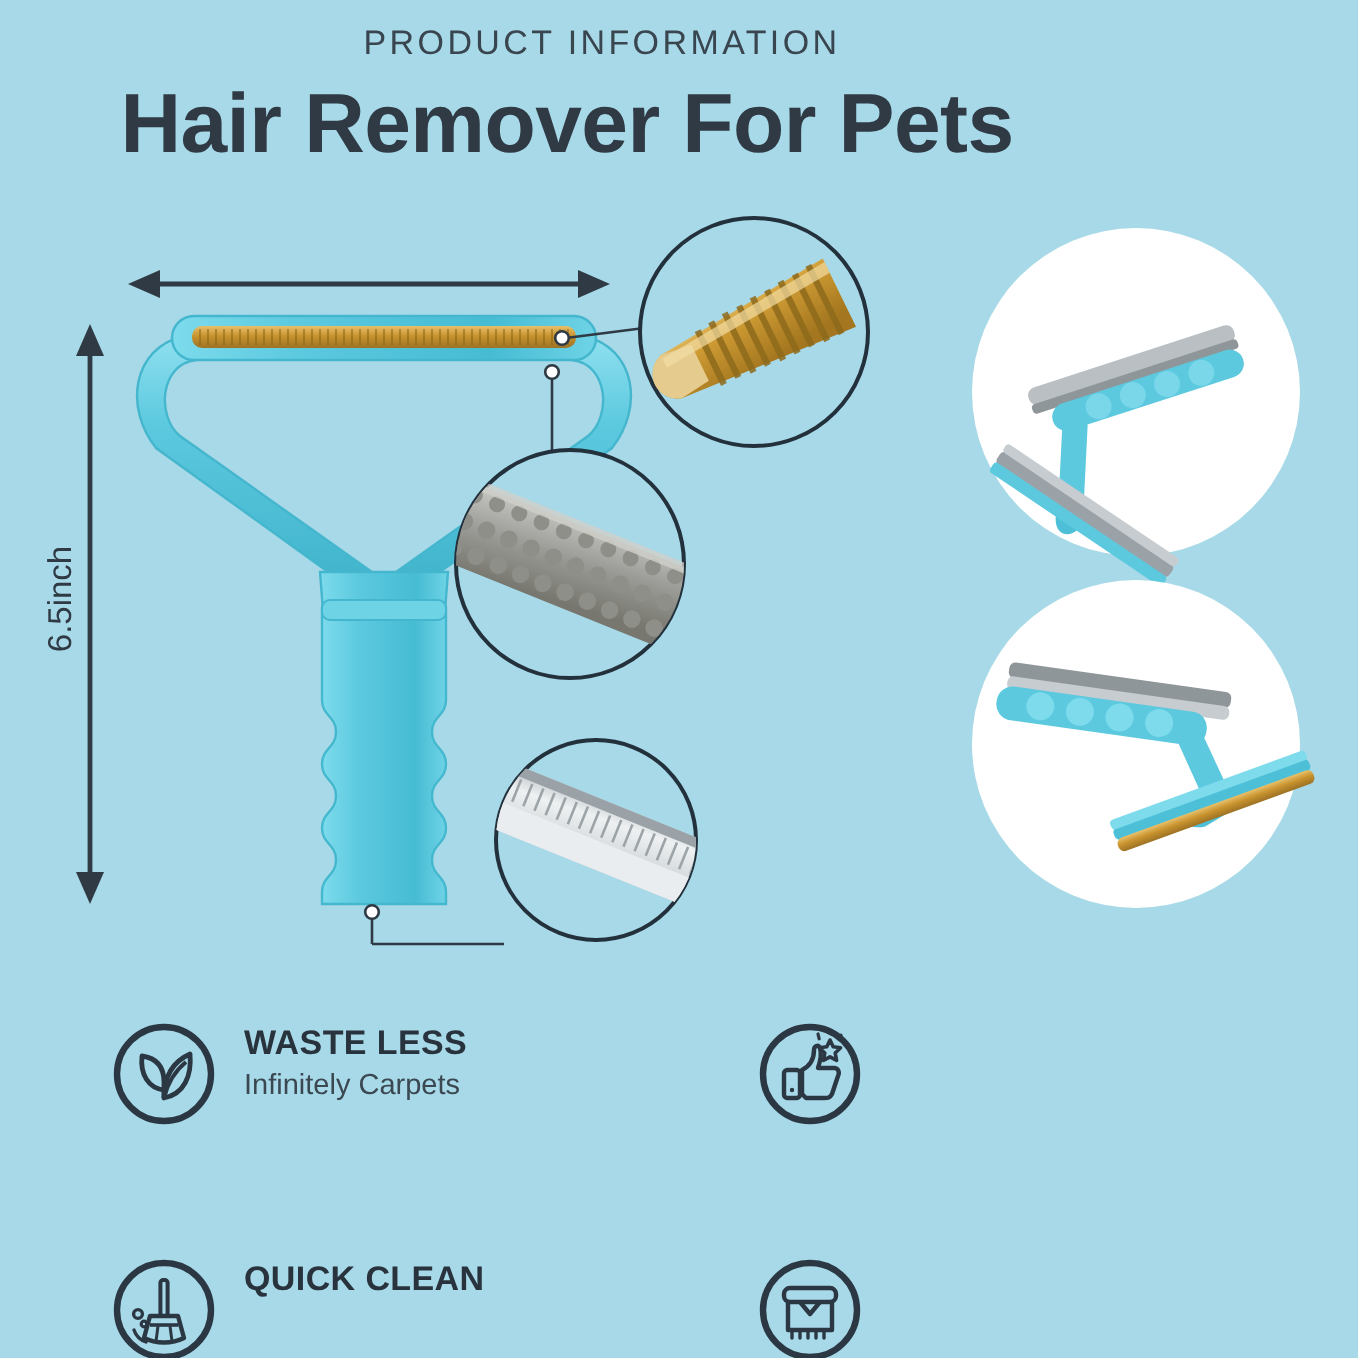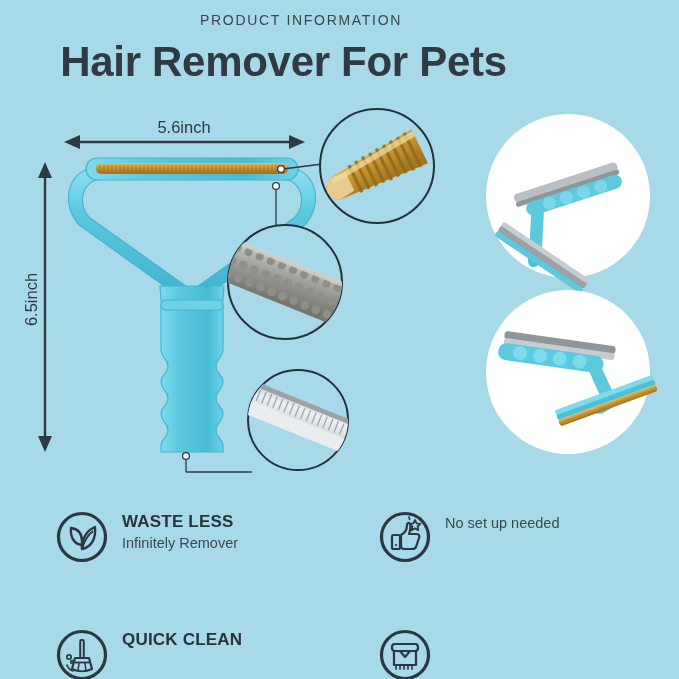--- a/index.html
+++ b/index.html
@@ -10,21 +10,21 @@
     position:relative;
     overflow:hidden;
     color:#2b3844;
   }
   #stage { position:absolute; inset:0; }
 
   
   .eyebrow{
     position:absolute; top:12px; left:0; width:602px;
     text-align:center;
-    font-size:14px; letter-spacing:1.7px;
+    font-size:17px; letter-spacing:1.7px;
     color:#39454f; font-weight:400;
   }
   .title{
     position:absolute; top:38px; left:0; width:567px;
     text-align:center;
     font-size:42px; font-weight:700;
     color:#2f3a44; letter-spacing:-0.3px;
   }
 
   
@@ -348,50 +348,48 @@
         <path d="M600,296 C592,304 598,312 608,308 L618,300 L608,290 Z" fill="#4dc0d8"></path>
         <g transform="translate(608,300) rotate(-28) translate(-608,-300)">
           <rect x="560" y="292" width="104" height="7" rx="3" fill="#4dc0d8"></rect>
           <rect x="560" y="298" width="104" height="7" rx="3" fill="url(#gGold)"></rect>
           <rect x="560" y="288" width="104" height="5" rx="2" fill="#7ddbec"></rect>
         </g>
       </g>
     </g>
   </svg>
 
-  <div class="dim-h-label">5.6inch</div>
   <div class="dim-v-label">6.5inch</div>
 
   <div class="features">
 
     <div class="feature">
       <svg class="ficon" viewBox="0 0 52 52">
         <circle cx="26" cy="26" r="23.5" fill="none" stroke="#2b3844" stroke-width="3.2"></circle>
         <path d="M26,38 C26,28 30,20 39,16 C40,27 36,36 26,38 Z" fill="none" stroke="#2b3844" stroke-width="2.4" stroke-linejoin="round"></path>
         <path d="M26,38 L26,30 C26,22 22,18 15,17 C14,26 18,33 26,34" fill="none" stroke="#2b3844" stroke-width="2.4" stroke-linejoin="round"></path>
         <path d="M26,38 C28,30 32,24 37,20" fill="none" stroke="#2b3844" stroke-width="2"></path>
       </svg>
       <div class="ftext">
         <div class="fhead">WASTE LESS</div>
-        <div class="fsub">Infinitely Remover</div>
+        <div class="fsub">Infinitely Carpets</div>
       </div>
     </div>
 
     <div class="feature">
       <svg class="ficon" viewBox="0 0 52 52">
         <circle cx="26" cy="26" r="23.5" fill="none" stroke="#2b3844" stroke-width="3.2"></circle>
         <path d="M22,36 L22,24 C26,22 28,19 28,14 C28,12 30,11 31,13 C32,16 31,20 30,23 L38,23 C40,23 41,25 40,27 L37,36 C36,38 35,38 33,38 L24,38 Z" fill="none" stroke="#2b3844" stroke-width="2.2" stroke-linejoin="round"></path>
         <rect x="13" y="24" width="8" height="14" rx="1.6" fill="none" stroke="#2b3844" stroke-width="2.2"></rect>
         <circle cx="17" cy="34" r="1.1" fill="#2b3844"></circle>
         <path d="M36,9 L37.6,12.4 L41.3,12.9 L38.6,15.5 L39.3,19.2 L36,17.4 L32.7,19.2 L33.4,15.5 L30.7,12.9 L34.4,12.4 Z" fill="none" stroke="#2b3844" stroke-width="1.8" stroke-linejoin="round"></path>
         <line x1="30" y1="6" x2="30.6" y2="8.4" stroke="#2b3844" stroke-width="1.6" stroke-linecap="round"></line>
         <line x1="41.5" y1="6.6" x2="40.4" y2="8.6" stroke="#2b3844" stroke-width="1.6" stroke-linecap="round"></line>
       </svg>
       <div class="ftext">
-        <div class="fsub">No set up needed</div>
       </div>
     </div>
 
     <div class="feature">
       <svg class="ficon" viewBox="0 0 52 52">
         <circle cx="26" cy="26" r="23.5" fill="none" stroke="#2b3844" stroke-width="3.2"></circle>
         <rect x="24.2" y="11" width="3.6" height="18" rx="1.4" fill="none" stroke="#2b3844" stroke-width="2"></rect>
         <path d="M19,29 L33,29 L36,40 C30,43 22,43 16,40 Z" fill="none" stroke="#2b3844" stroke-width="2.2" stroke-linejoin="round"></path>
         <line x1="19" y1="33.5" x2="33.2" y2="33.5" stroke="#2b3844" stroke-width="1.8"></line>
         <line x1="23" y1="34" x2="22" y2="41.6" stroke="#2b3844" stroke-width="1.5"></line>

